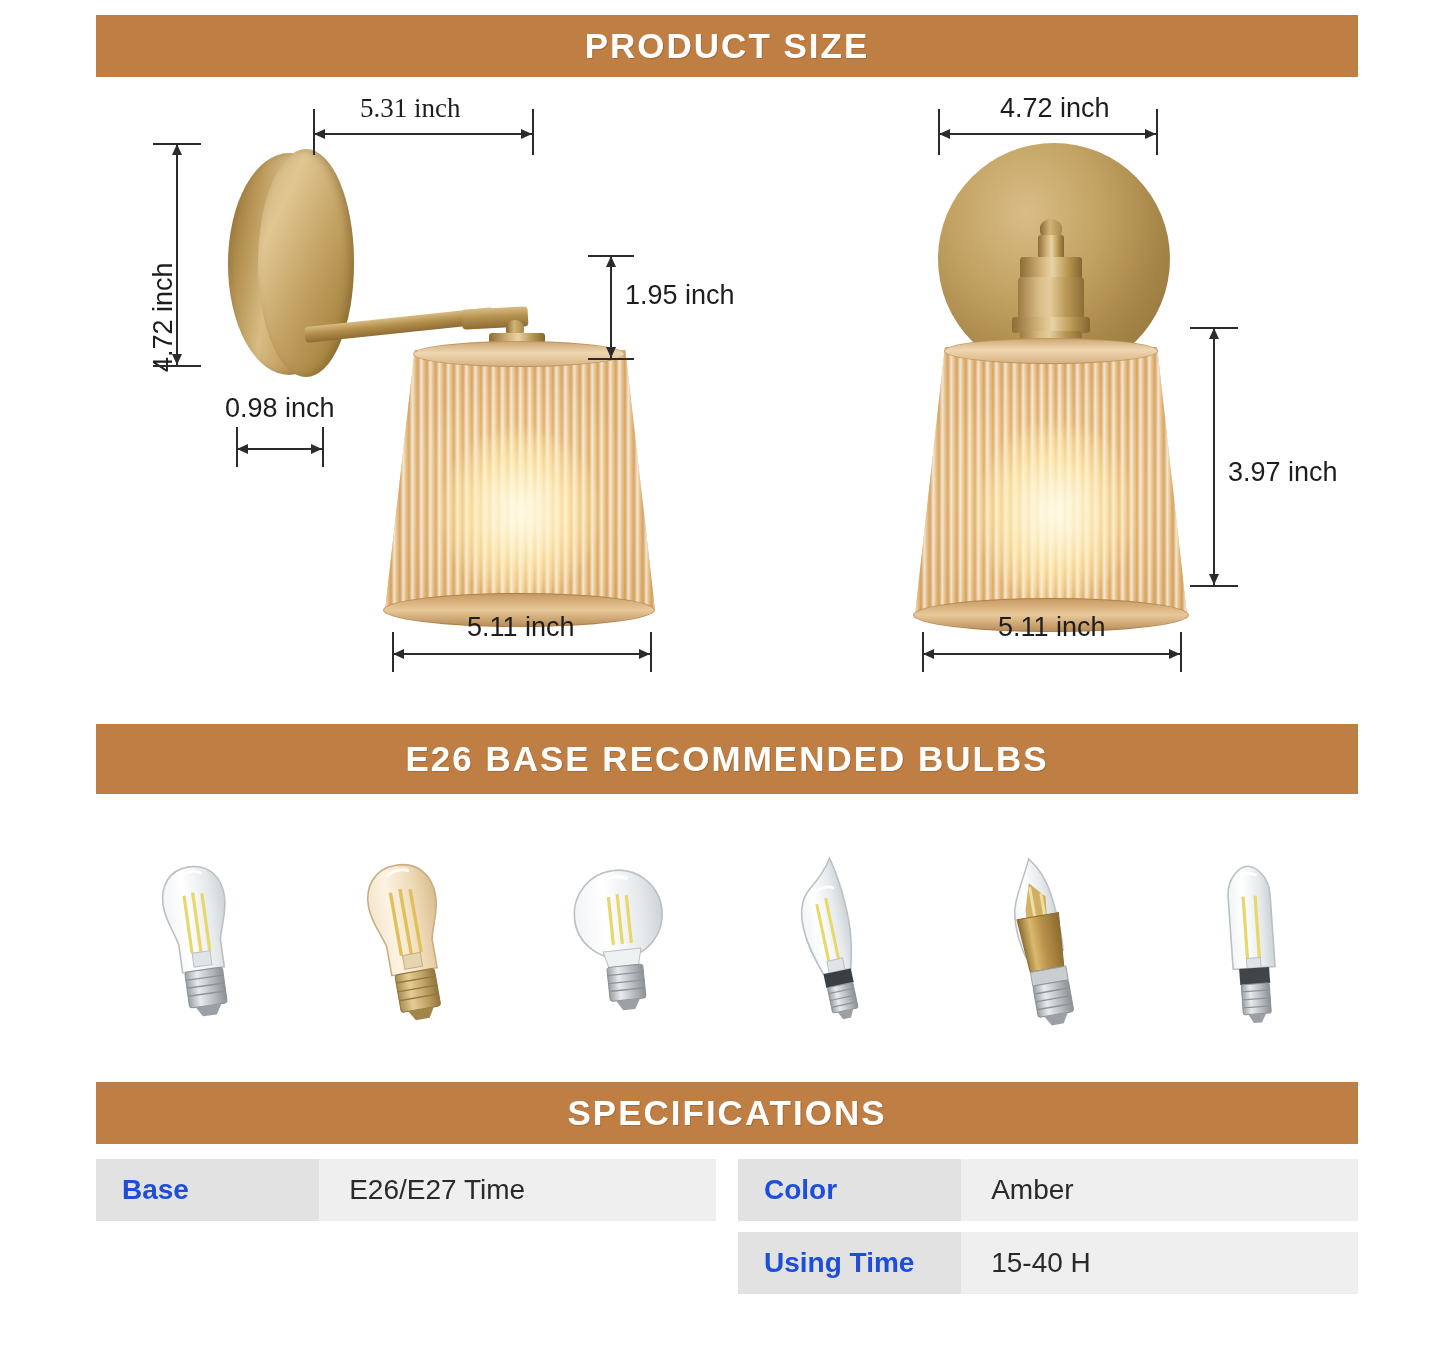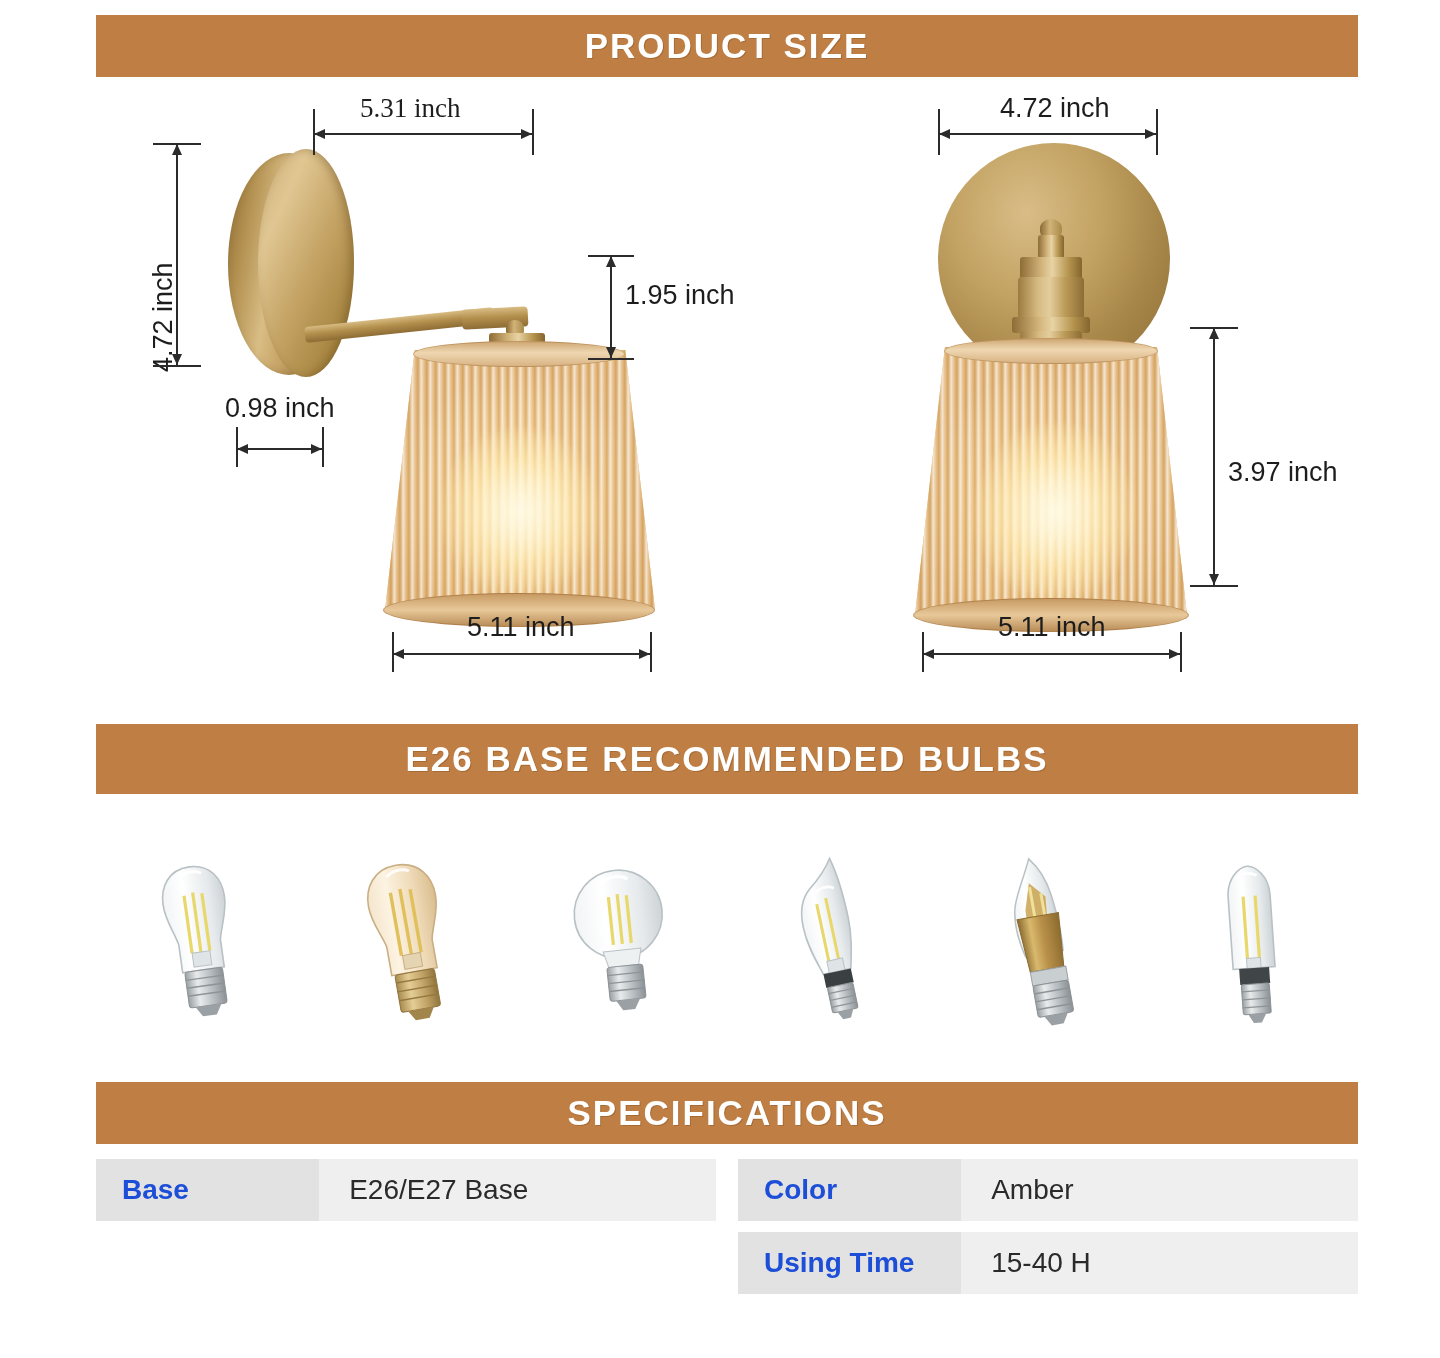--- a/index.html
+++ b/index.html
@@ -478,21 +478,21 @@
 
 <div class="section-bar" id="bar-specs">
   <span class="section-bar-title">SPECIFICATIONS</span>
 </div>
 
 <div id="spec-tables">
 
   <div class="spec-table">
     <div class="spec-row">
       <div class="spec-key">Base</div>
-      <div class="spec-val">E26/E27 Base</div>
+      <div class="spec-val">E26/E27 Time</div>
     </div>
   </div>
 
   <div class="spec-table">
     <div class="spec-row">
       <div class="spec-key">Color</div>
       <div class="spec-val">Amber</div>
     </div>
     <div class="spec-row">
       <div class="spec-key">Using Time</div>

